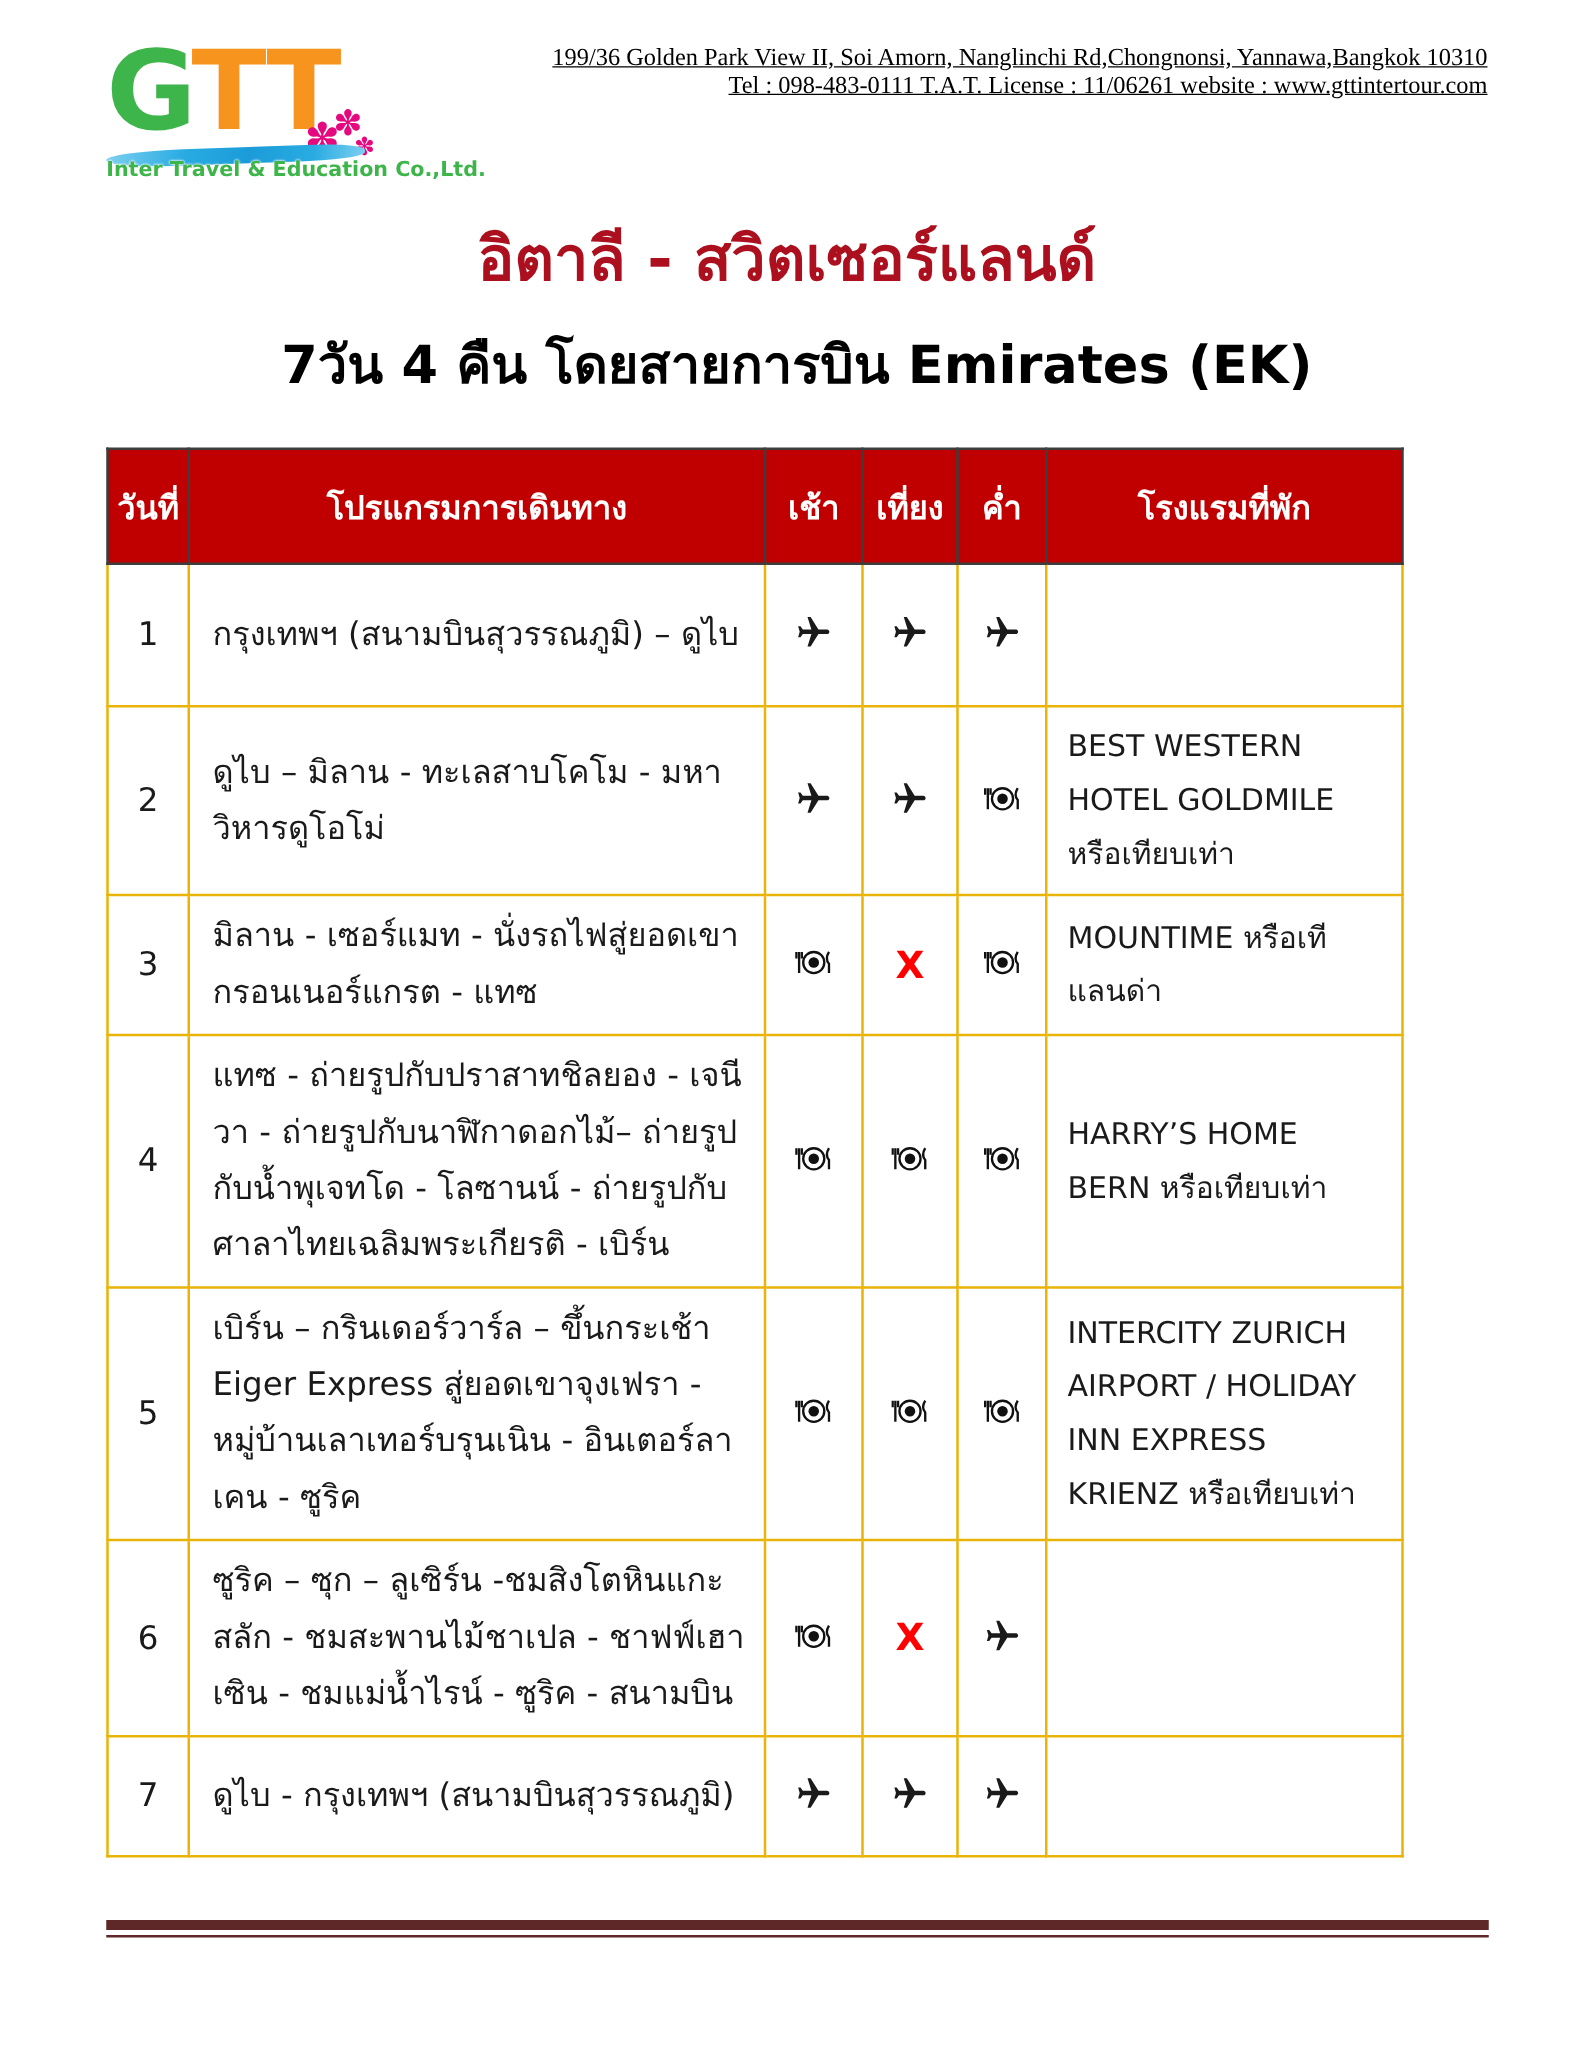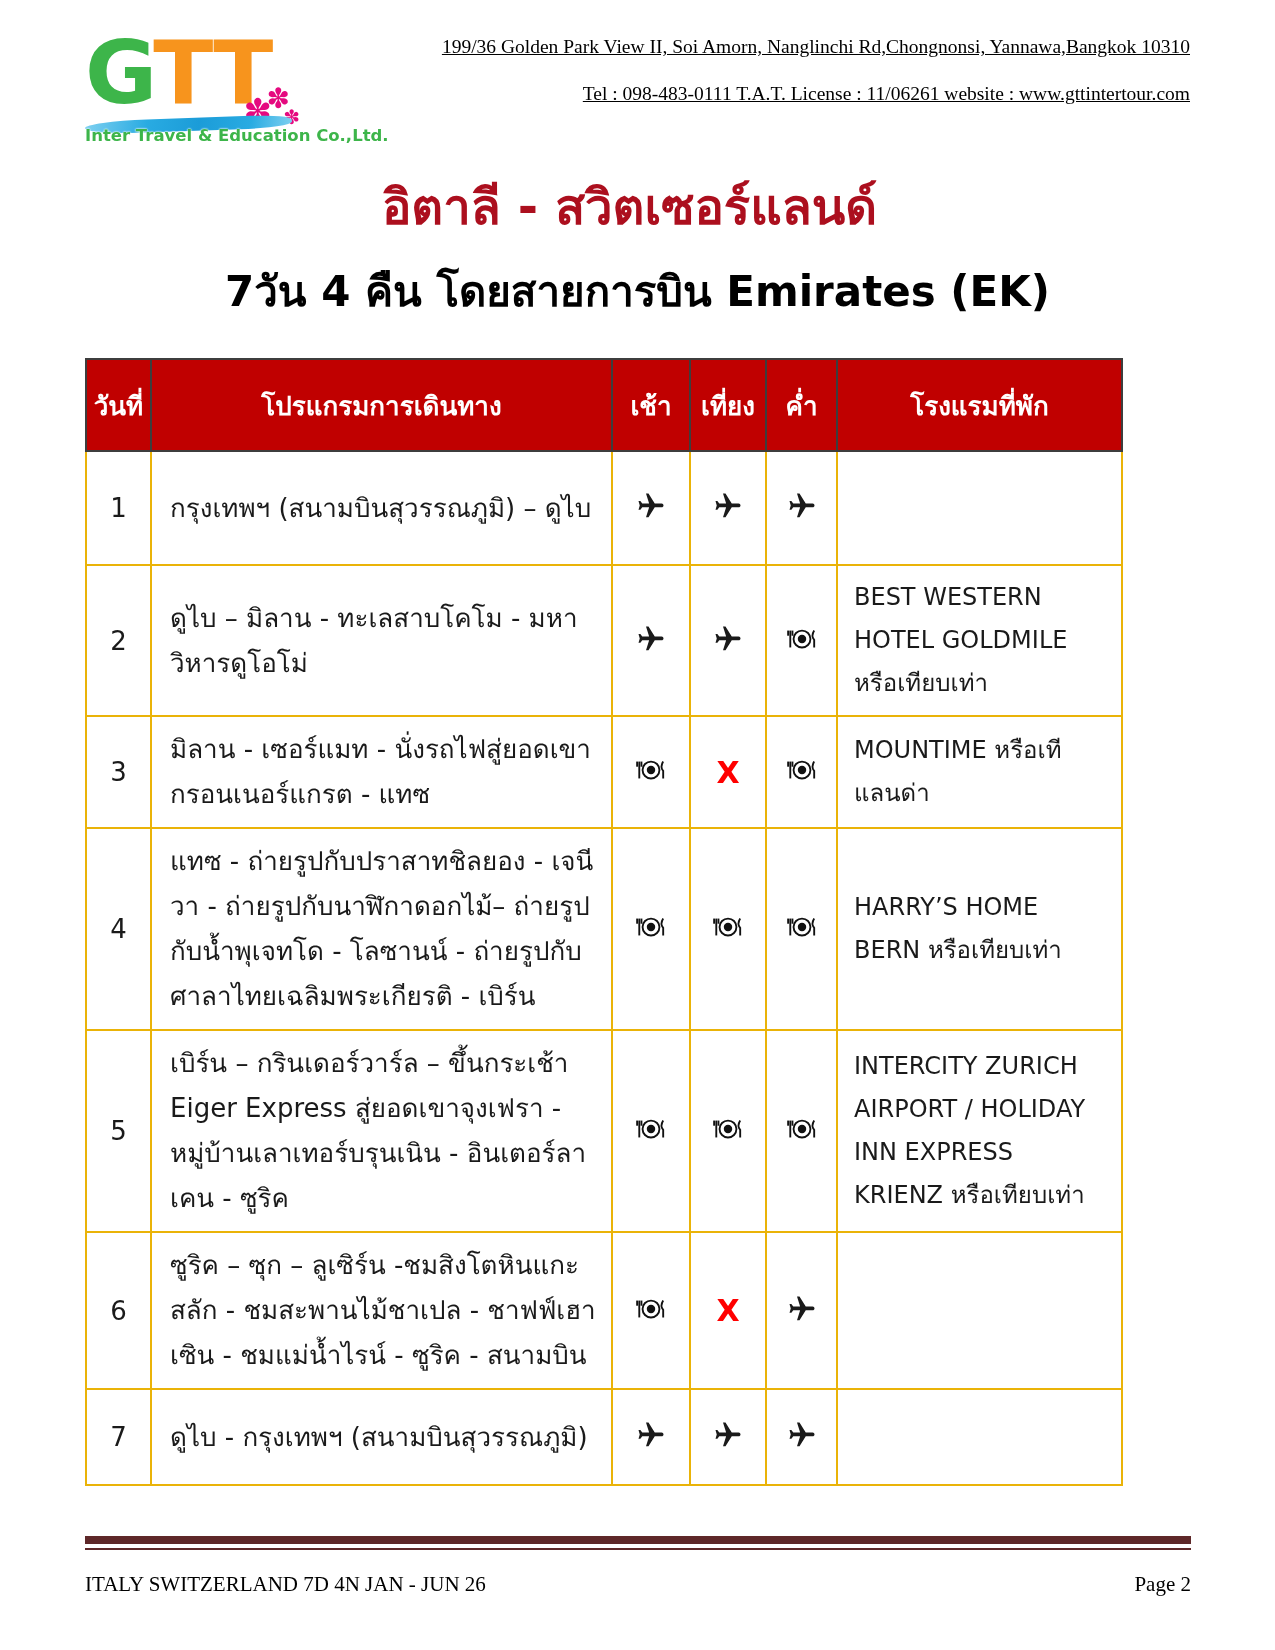--- a/index.html
+++ b/index.html
@@ -65,21 +65,21 @@
   .address {
     position: absolute;
     right: 85px;
     top: 36px;
     text-align: right;
     font-family: "Liberation Serif", "DejaVu Serif", serif;
     font-size: 19.5px;
     color: #000;
     text-decoration: underline;
   }
-  .address .line2 { margin-top: 25px; }
+  .address .line2 { }
 
   
   .doc-title {
     position: absolute;
     top: 168px;
     left: 0; right: 16px;
     text-align: center;
     font-size: 49px;
     font-weight: 800;
     color: #ac0f1e;
@@ -377,18 +377,14 @@
               </svg></span></td>
         <td class="meal"><span class="icon-wrap"><svg class="plane-svg" width="30" height="30" viewBox="0 0 24 24">
                 <path fill="#1a1a1a" d="M21 16v-2l-8-5V3.5c0-.83-.67-1.5-1.5-1.5S10 2.67 10 3.5V9l-8 5v2l8-2.5V19l-2 1.5V22l3.5-1 3.5 1v-1.5L13 19v-5.5l8 2.5z"></path>
               </svg></span></td>
         <td class="hotel"></td>
       </tr>
     </tbody>
   </table>
 
   <div class="footer-rule"></div>
-  <div class="footer-text">
-    <span>ITALY SWITZERLAND 7D 4N JAN - JUN 26</span>
-    <span>Page 2</span>
-  </div>
 
 </div>
 
 </body></html>

